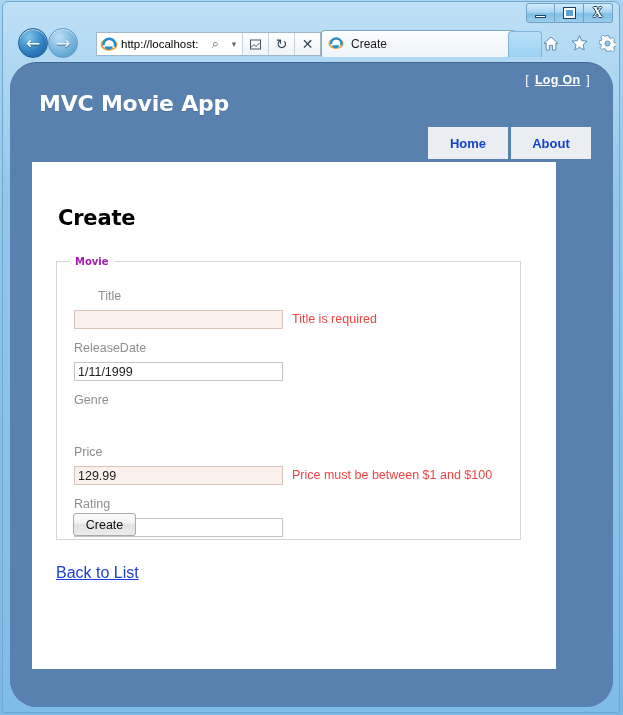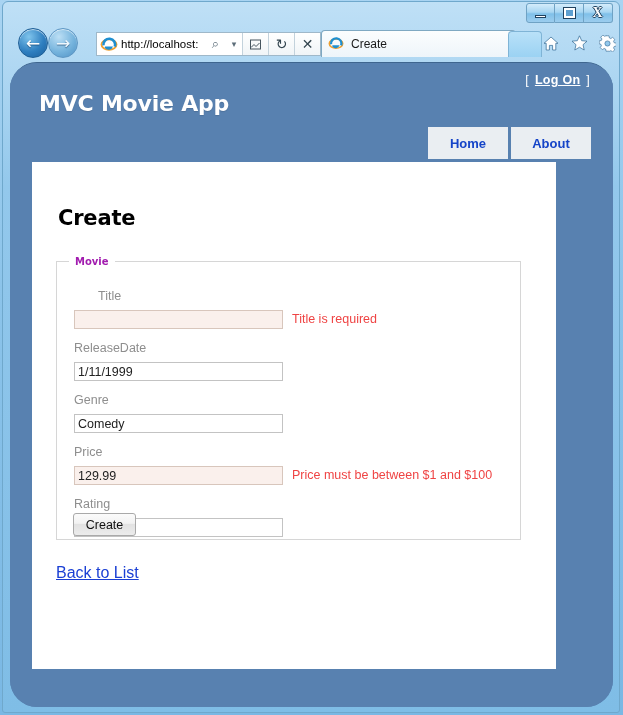--- a/index.html
+++ b/index.html
@@ -478,21 +478,20 @@
           <legend>Movie</legend>
 
           <div class="field-label" style="left:17px; top:22px;margin-left:24px;">Title</div>
           <input class="field-input error" style="left: 17px; top: 43px;" value="">
           <div class="field-error" style="left:235px; top:45px;">Title is required</div>
 
           <div class="field-label" style="left:17px; top:74px;">ReleaseDate</div>
           <input class="field-input" style="left: 17px; top: 95px;" value="1/11/1999">
 
           <div class="field-label" style="left:17px; top:126px;">Genre</div>
-          <input class="field-input" style="left: 17px; top: 147px;" value="Comedy">
 
           <div class="field-label" style="left:17px; top:178px;">Price</div>
           <input class="field-input error" style="left: 17px; top: 199px;" value="129.99">
           <div class="field-error" style="left:235px; top:201px;">Price must be between $1 and $100</div>
 
           <div class="field-label" style="left:17px; top:230px;">Rating</div>
           <input class="field-input" style="left: 17px; top: 251px;" value="PG">
 
           <button class="submit-btn">Create</button>
         </fieldset>

